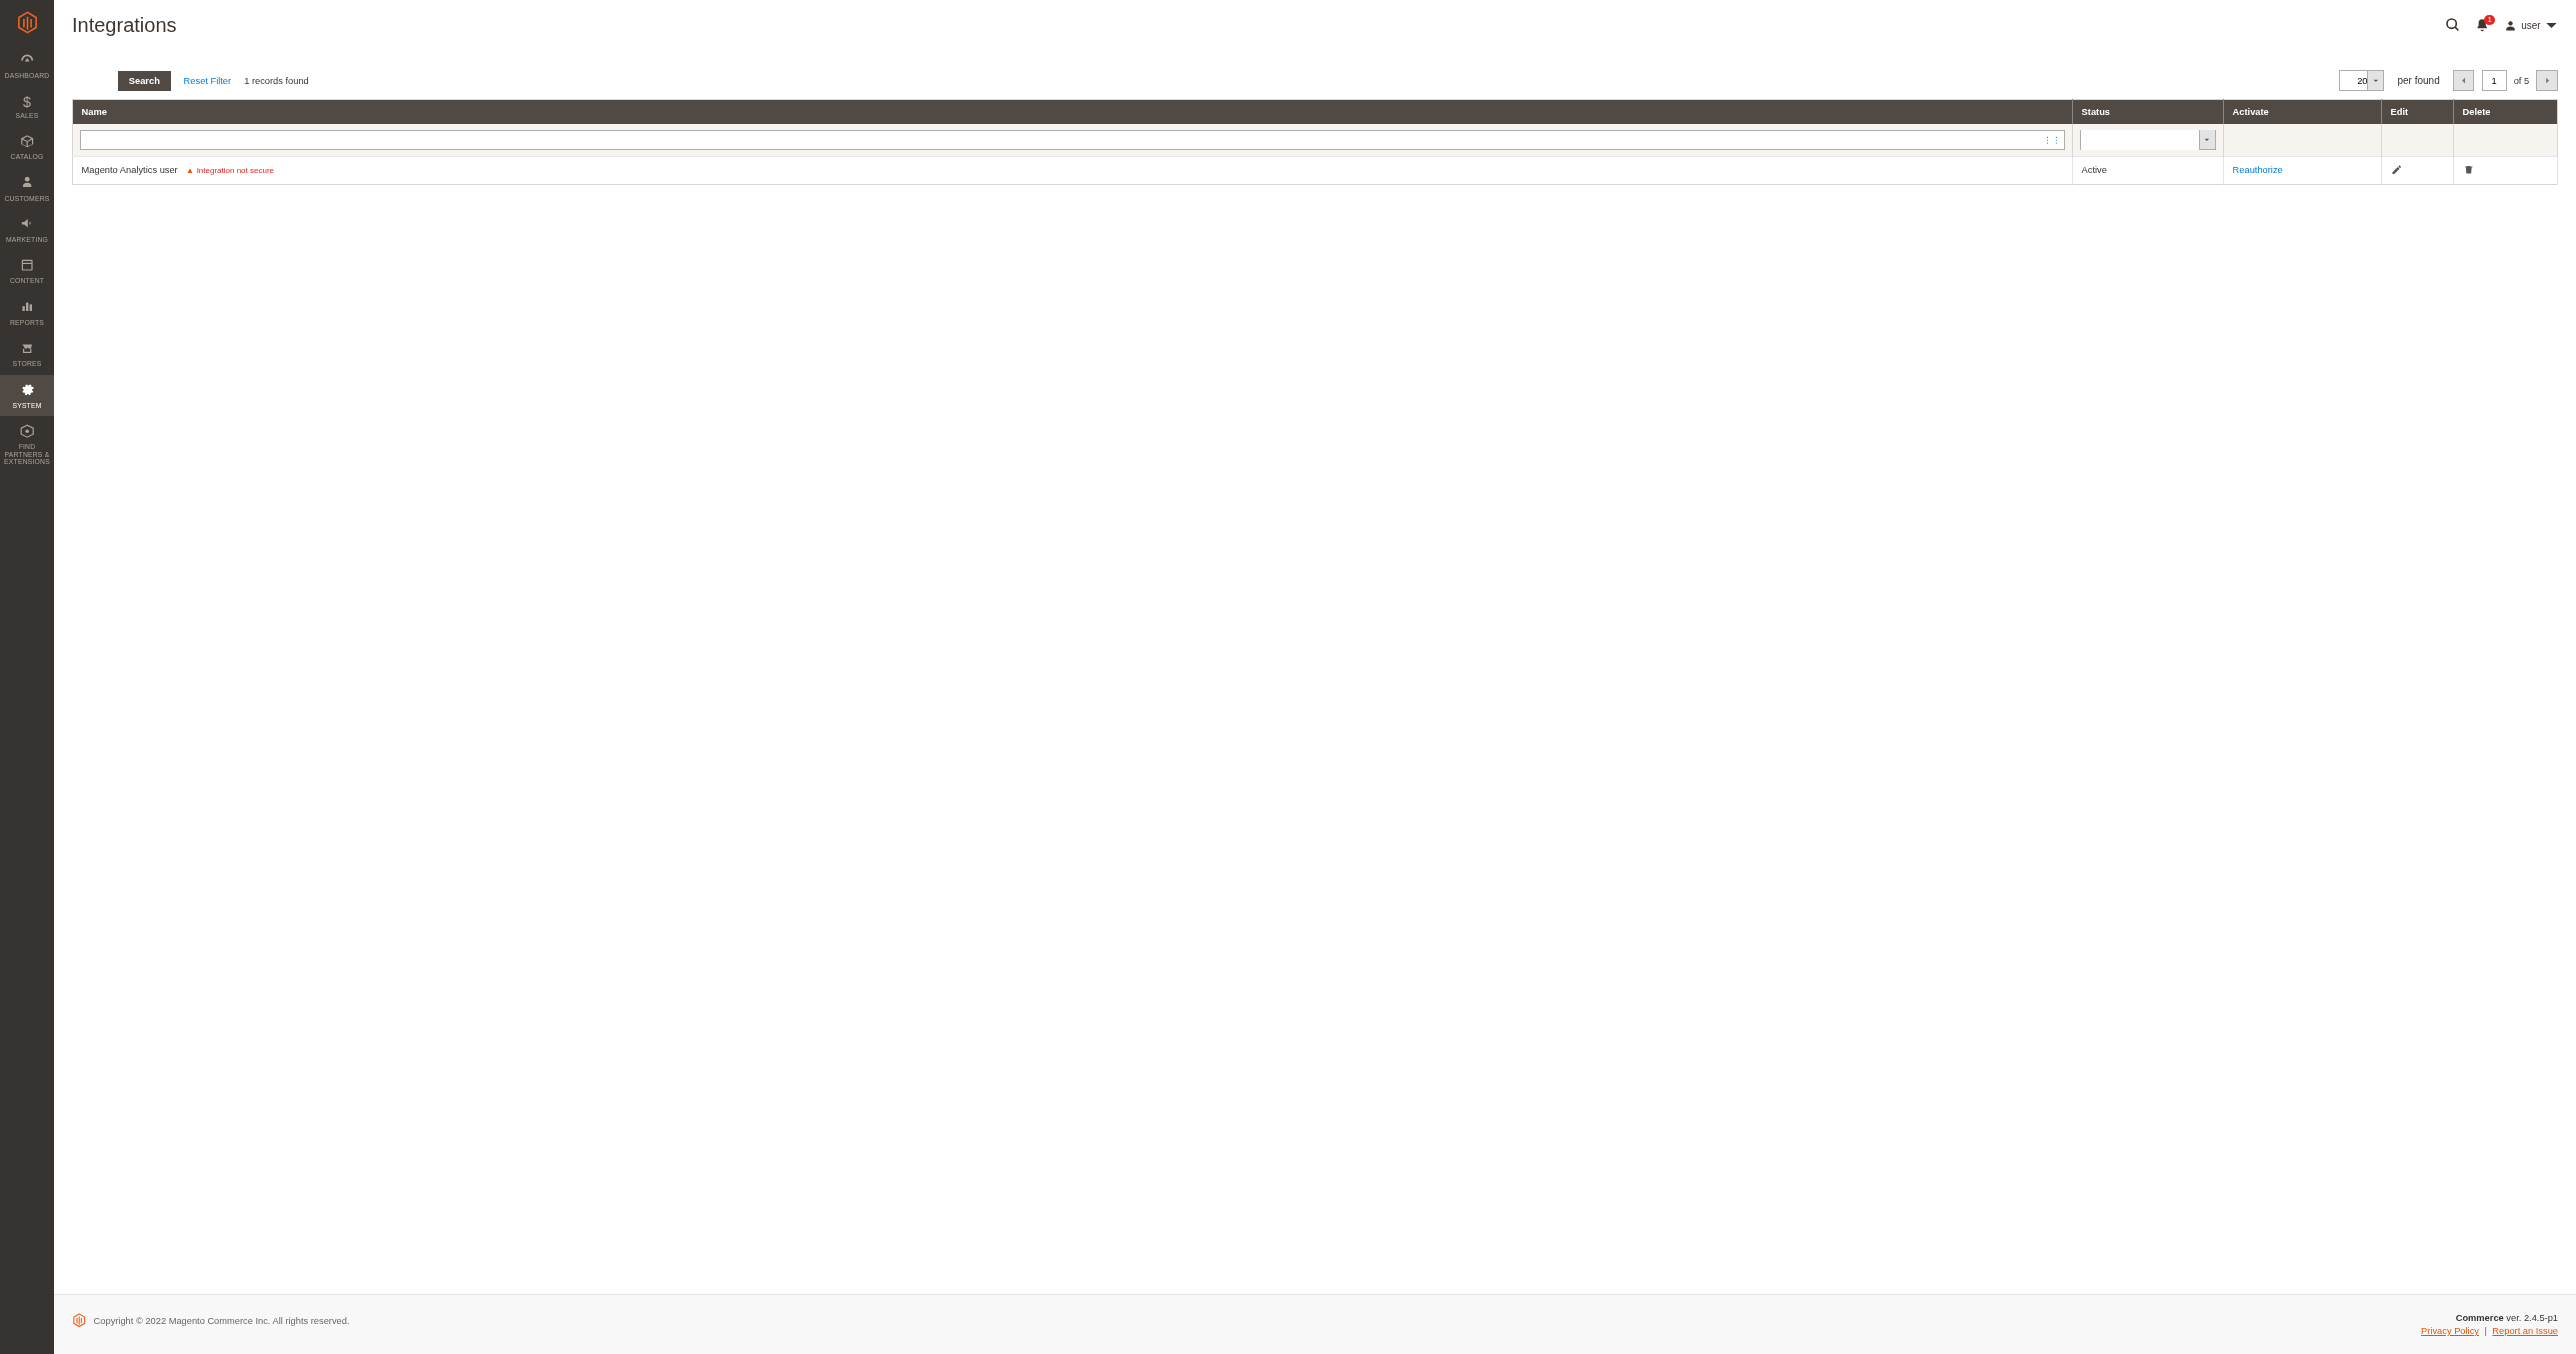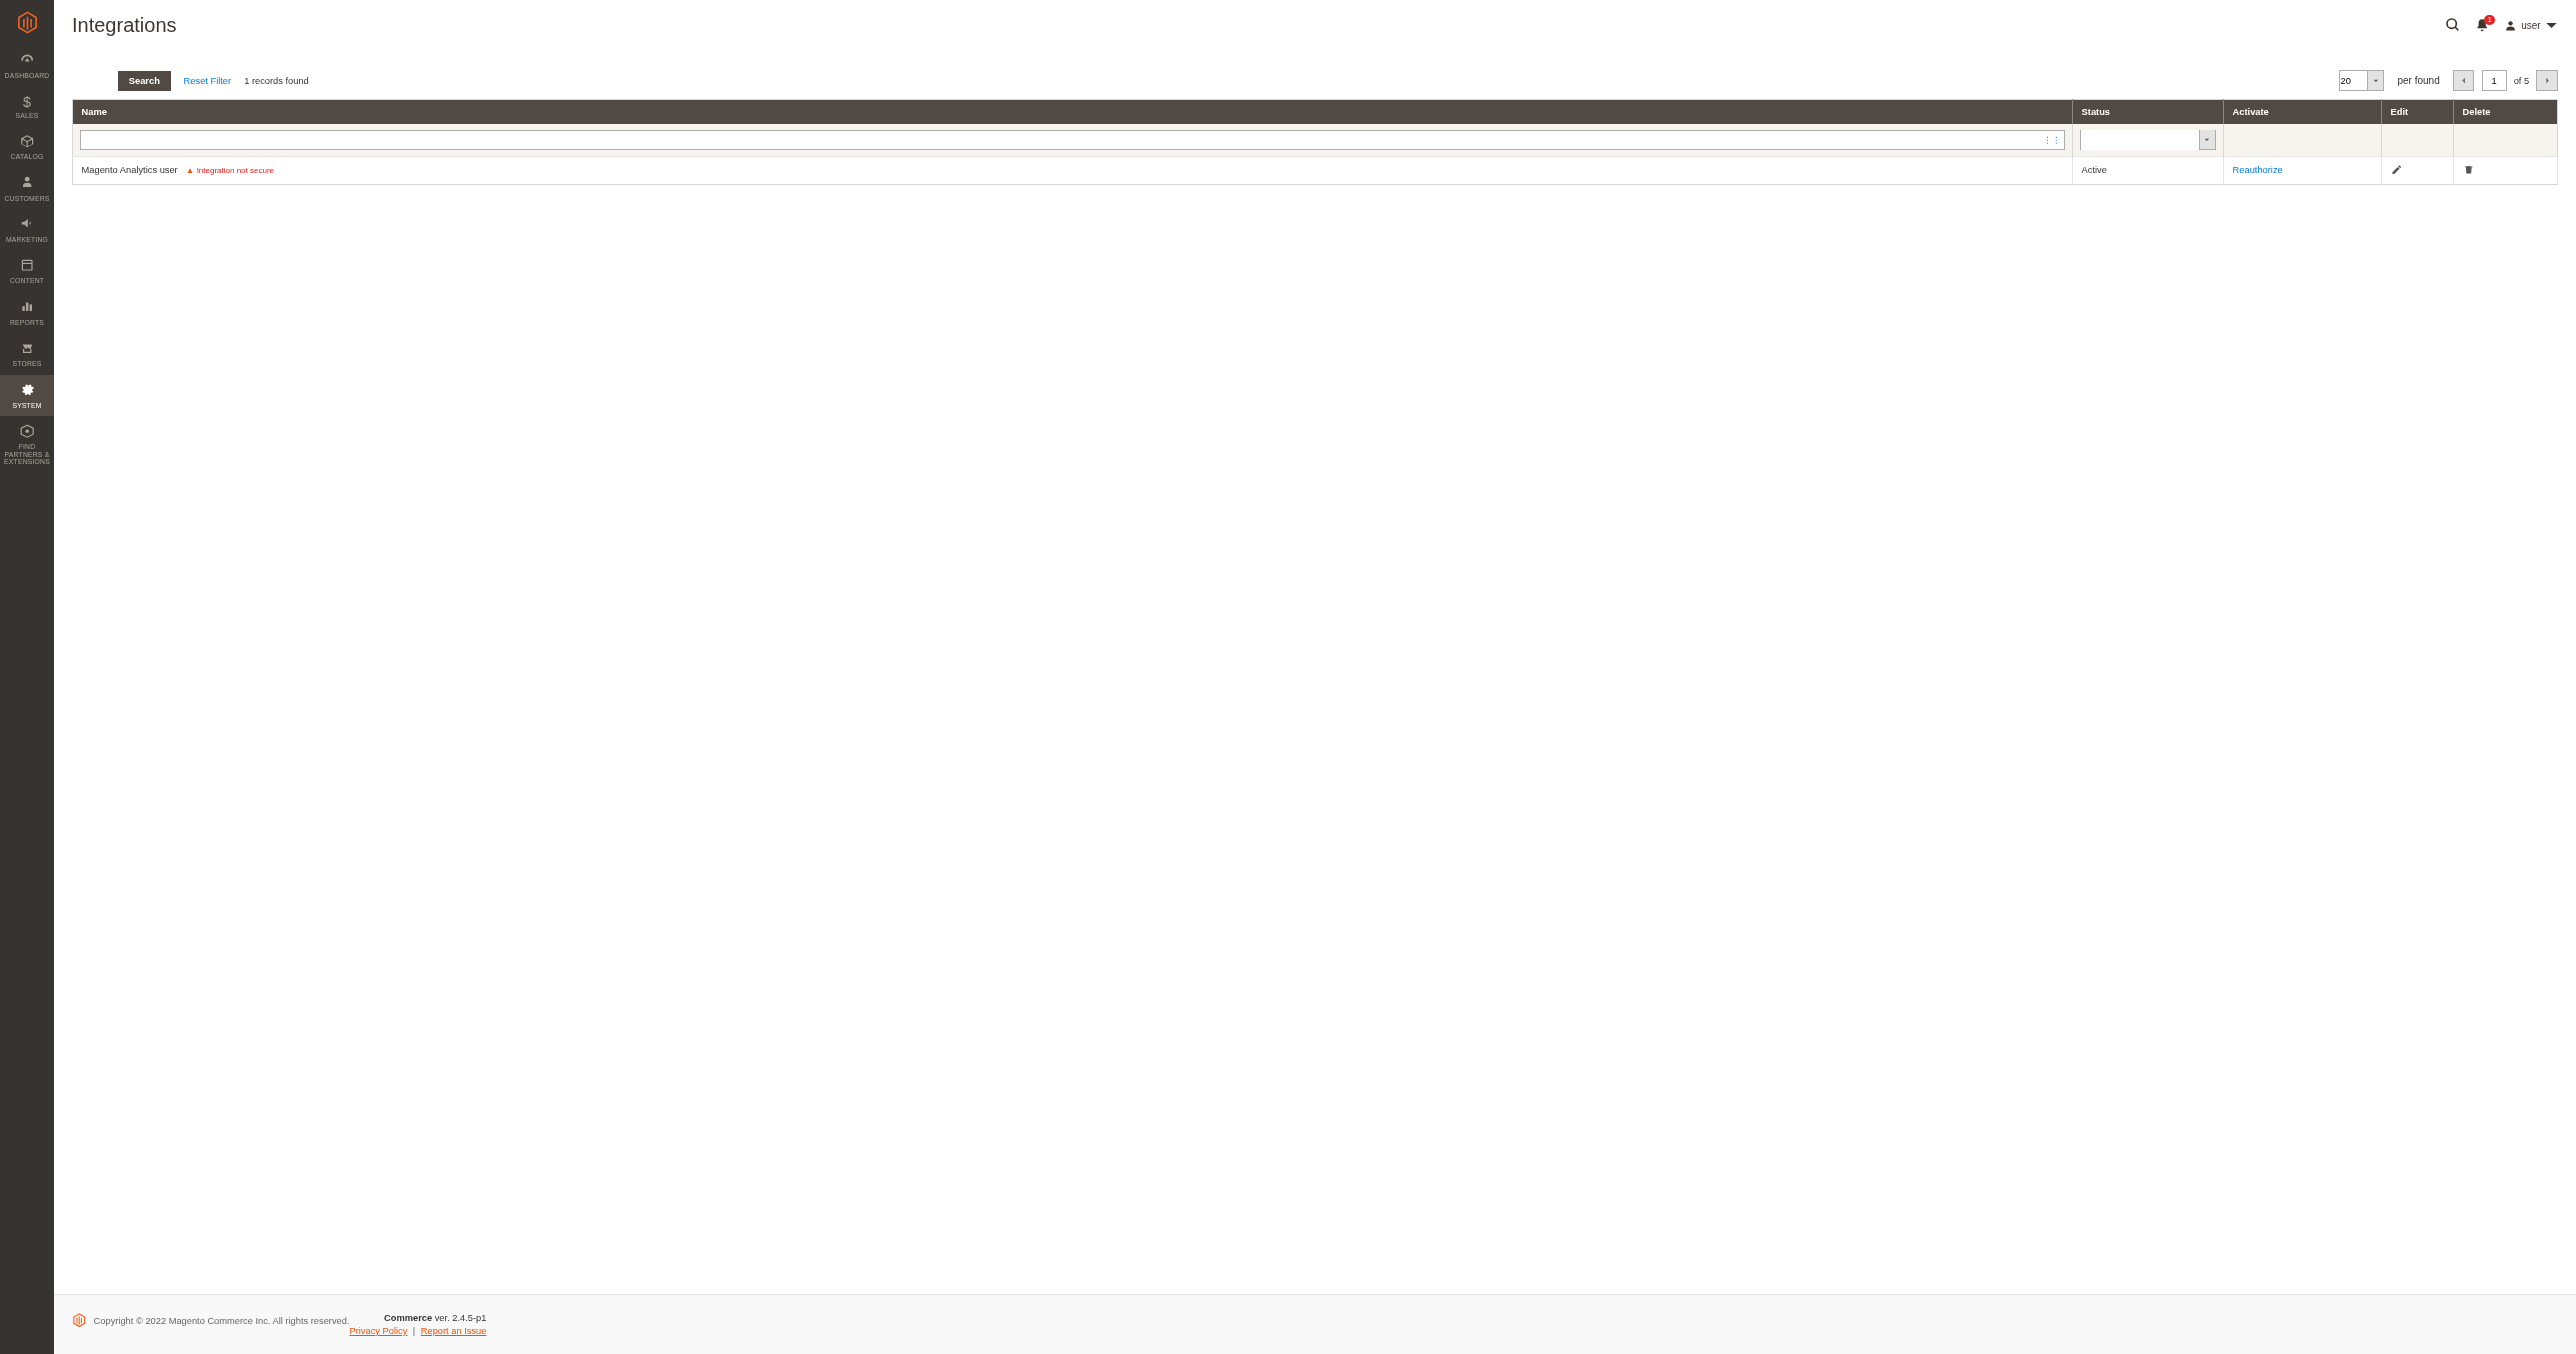--- a/index.html
+++ b/index.html
@@ -31,42 +31,42 @@
 .red-arrow::after { content: ''; position: absolute; right: -0.7px; top: -2.9px; width: 0; height: 0; border-left: 7.2px solid #e22626; border-top: 3.2px solid transparent; border-bottom: 3.2px solid transparent; }
 
 
 .grid-controls { margin: 21.6px 18px 7.2px; display: flex; align-items: center; justify-content: space-between; padding-left: 46px; }
 .grid-controls-left { display: flex; align-items: center; gap: 13px; }
 .btn-search { background: #514943; color: #fff; border: none; padding: 5px 10.8px; font-size: 9.3px; font-weight: 600; cursor: pointer; }
 .link-action { color: #007bdb; cursor: pointer; font-size: 9.3px; }
 .records-text { color: #333; font-size: 9.3px; }
 .grid-controls-right { display: flex; align-items: center; gap: 13px; }
 .select-wrap { display: flex; align-items: center; border: 0.7px solid #adadad; height: 21.6px; }
-.select-wrap input { border: none; width: 27px; text-align: left; font-size: 9.3px; outline: none; height: 100%; }
+.select-wrap input { border: none; width: 27px; text-align: right; font-size: 9.3px; outline: none; height: 100%; }
 .select-wrap .dd-btn { width: 16px; height: 100%; background: #e3e3e3; border-left: 0.7px solid #adadad; display: flex; align-items: center; justify-content: center; cursor: pointer; }
 .pager { display: flex; align-items: center; gap: 7.2px; }
 .pager-btn { width: 21.6px; height: 21.6px; border: 0.7px solid #adadad; background: #e3e3e3; display: flex; align-items: center; justify-content: center; cursor: pointer; color: #777; }
 .pager-input { width: 25px; height: 21.6px; border: 0.7px solid #adadad; text-align: center; font-size: 9.3px; }
 .pager-of { font-size: 9.3px; }
 
 
 .data-table { width: calc(100% - 36px); margin: 0 18px; border-collapse: collapse; border: 0.7px solid #d6d6d6; }
 .data-table thead th { background: #514943; color: #fff; text-align: left; padding: 7.2px 8.6px; font-weight: 600; font-size: 9.3px; border-right: 0.7px solid #888; }
 .data-table thead th:last-child { border-right: none; }
 .data-table .filter-row td { background: #f7f3ef; padding: 5.8px 7.2px; border-right: 0.7px solid #d6d6d6; }
 .data-table .filter-row input { width: 100%; height: 20px; border: 0.7px solid #adadad; padding: 0 5.8px; font-size: 9.3px; }
 .data-table .filter-sel-wrap { display: flex; align-items: center; border: 0.7px solid #adadad; height: 20px; background: #fff; }
 .data-table .filter-sel-wrap input { border: none; flex: 1; }
 .data-table tbody tr.data-row td { padding: 7.2px 8.6px; font-size: 9.3px; border-right: 0.7px solid #e5e5e5; border-top: 0.7px solid #e5e5e5; }
 .warn-icon { color: #eb5202; font-size: 8px; margin-left: 5.8px; }
 .warn-text { color: #e22626; font-size: 8px; }
 .action-icon { cursor: pointer; color: #555; }
 
 
-.footer { margin-top: 29px; padding: 18px; border-top: 0.7px solid #e3e3e3; display: flex; justify-content: flex-start; align-items: flex-start; background: #f8f8f8; }
+.footer { margin-top: 29px; padding: 18px; border-top: 0.7px solid #e3e3e3; display: flex; justify-content: space-between; align-items: flex-start; background: #f8f8f8; }
 .footer-left { display: flex; align-items: center; gap: 7.2px; color: #666; font-size: 9.3px; }
 .footer-logo svg { width: 14.4px; height: 14.4px; }
 .footer-right { text-align: right; font-size: 9.3px; }
 .footer-links { margin-top: 2.9px; }
 .footer-links a { color: #eb5202; text-decoration: underline; cursor: pointer; }
 .footer-links .sep { color: #666; margin: 0 2.9px; }
 
 .col-name { width: auto; }
 .col-status { width: 151px; }
 .col-activate { width: 158px; }

